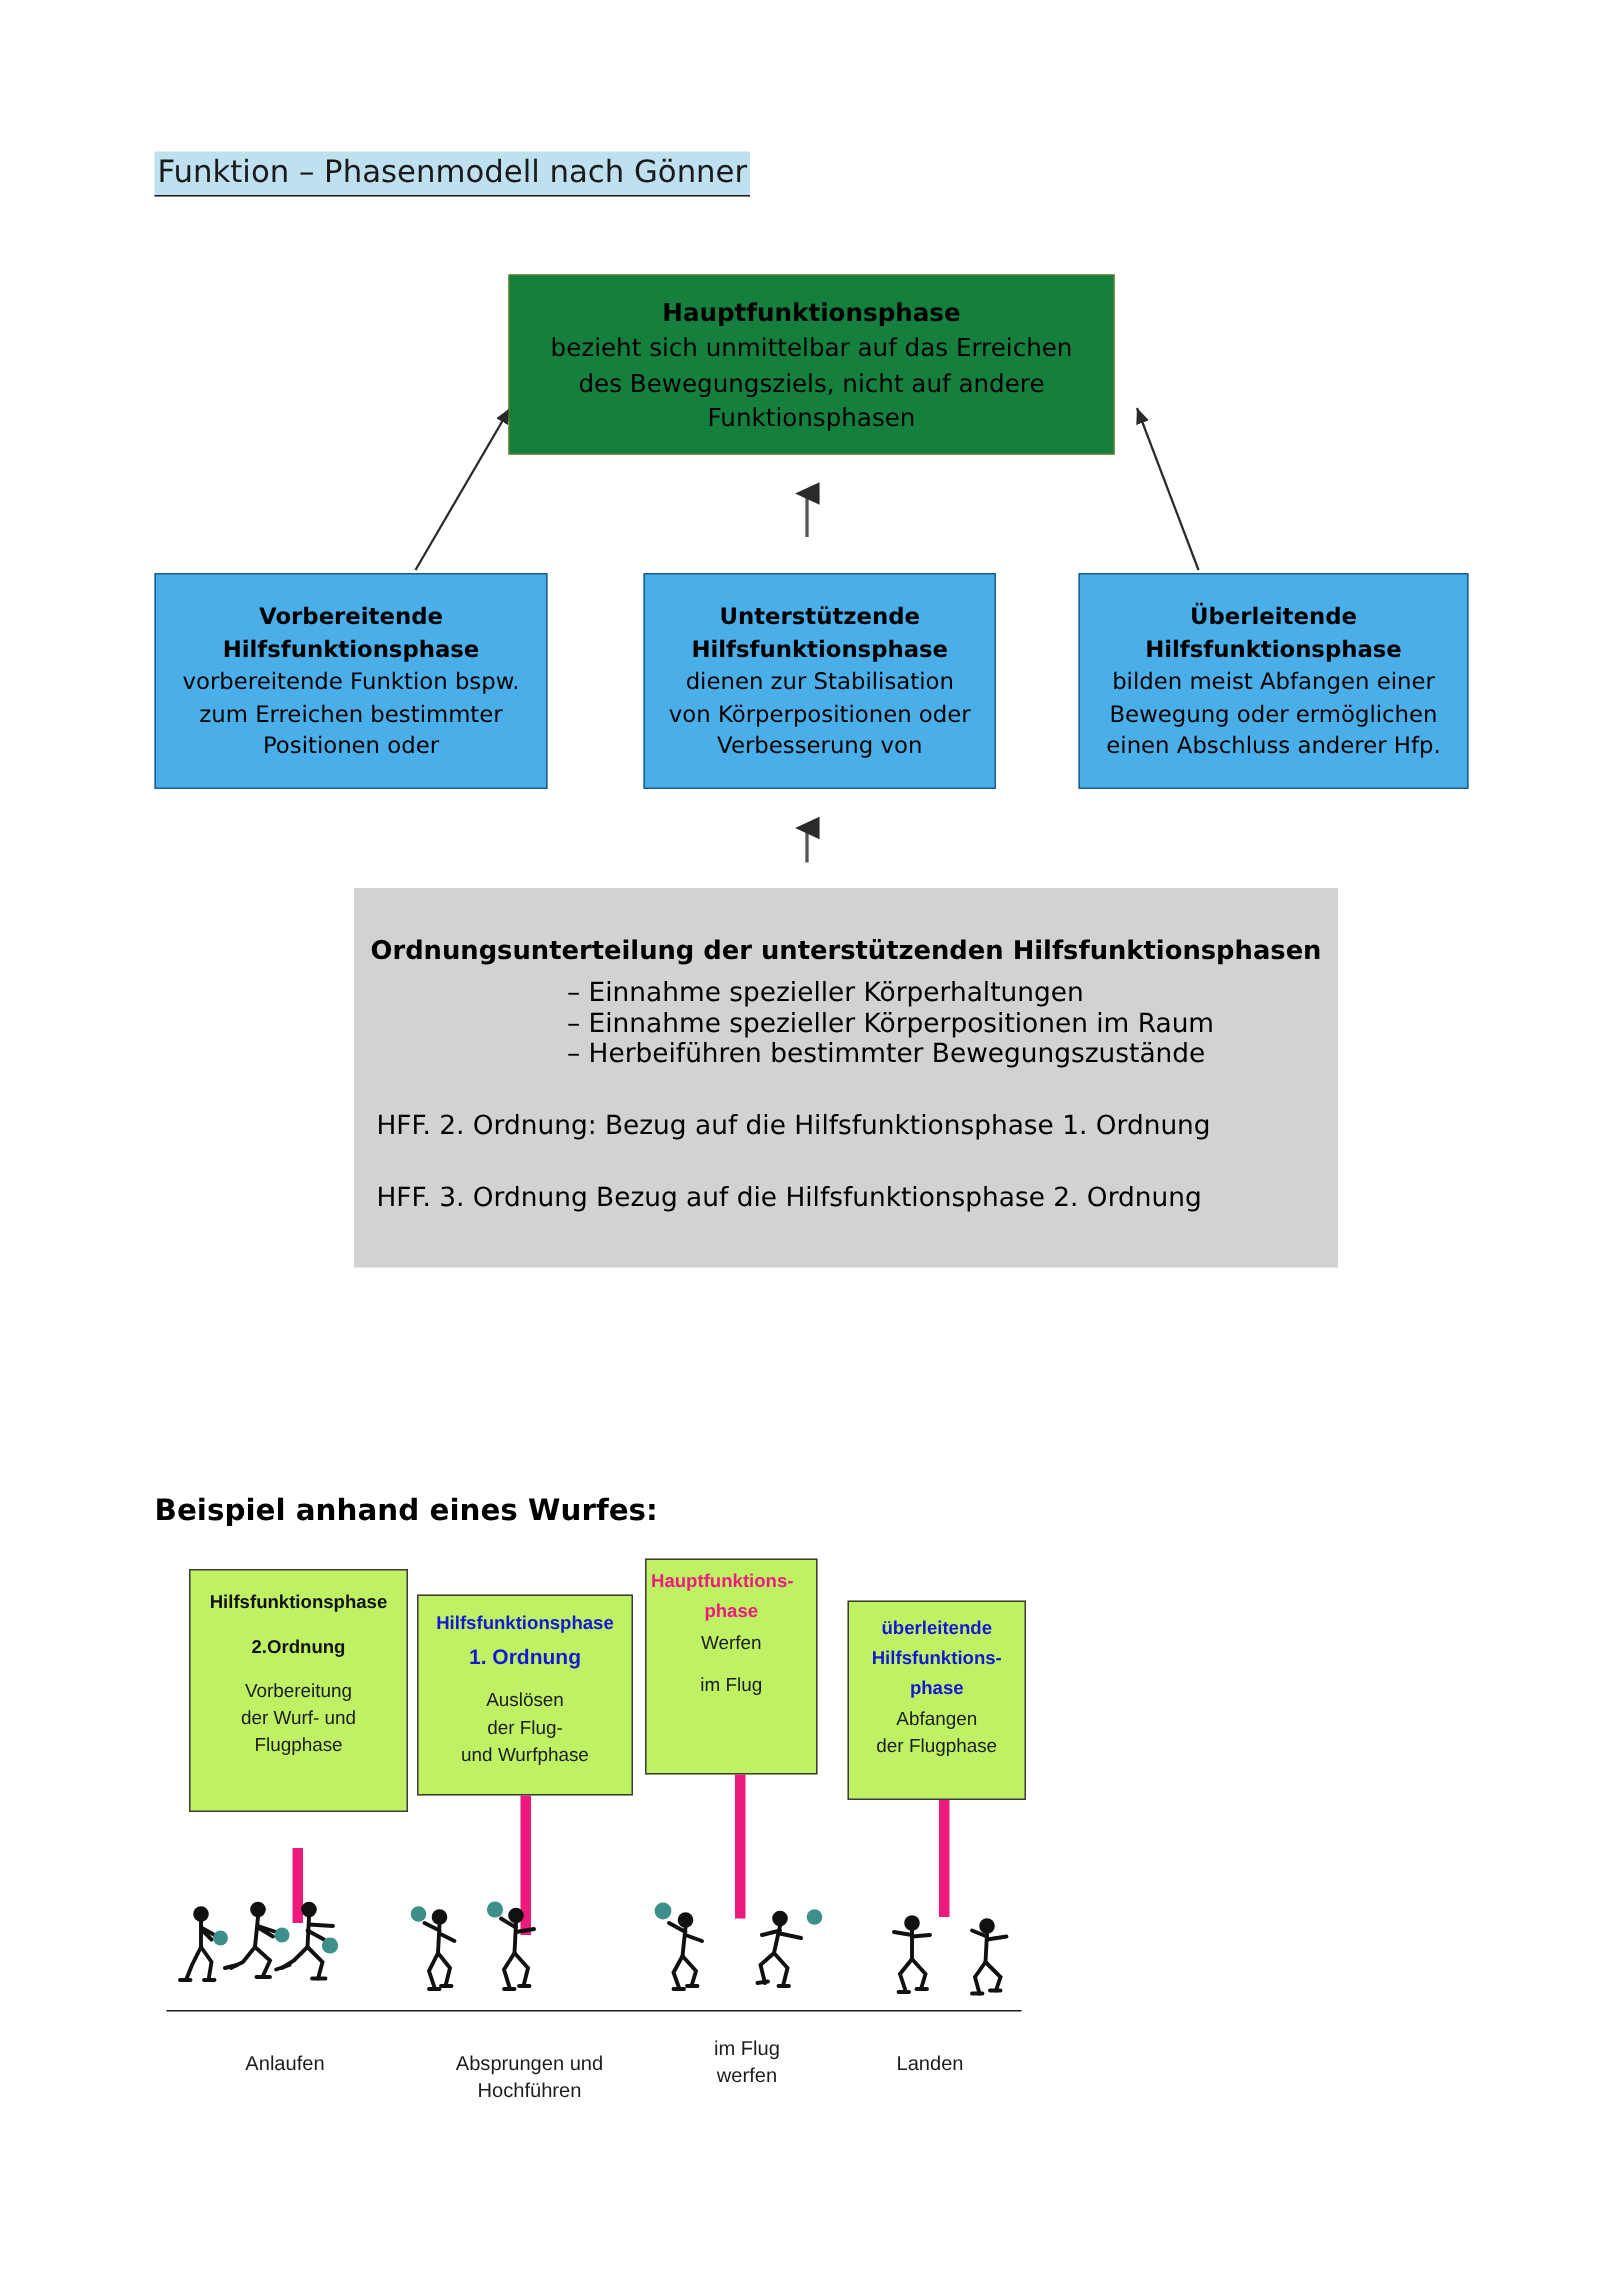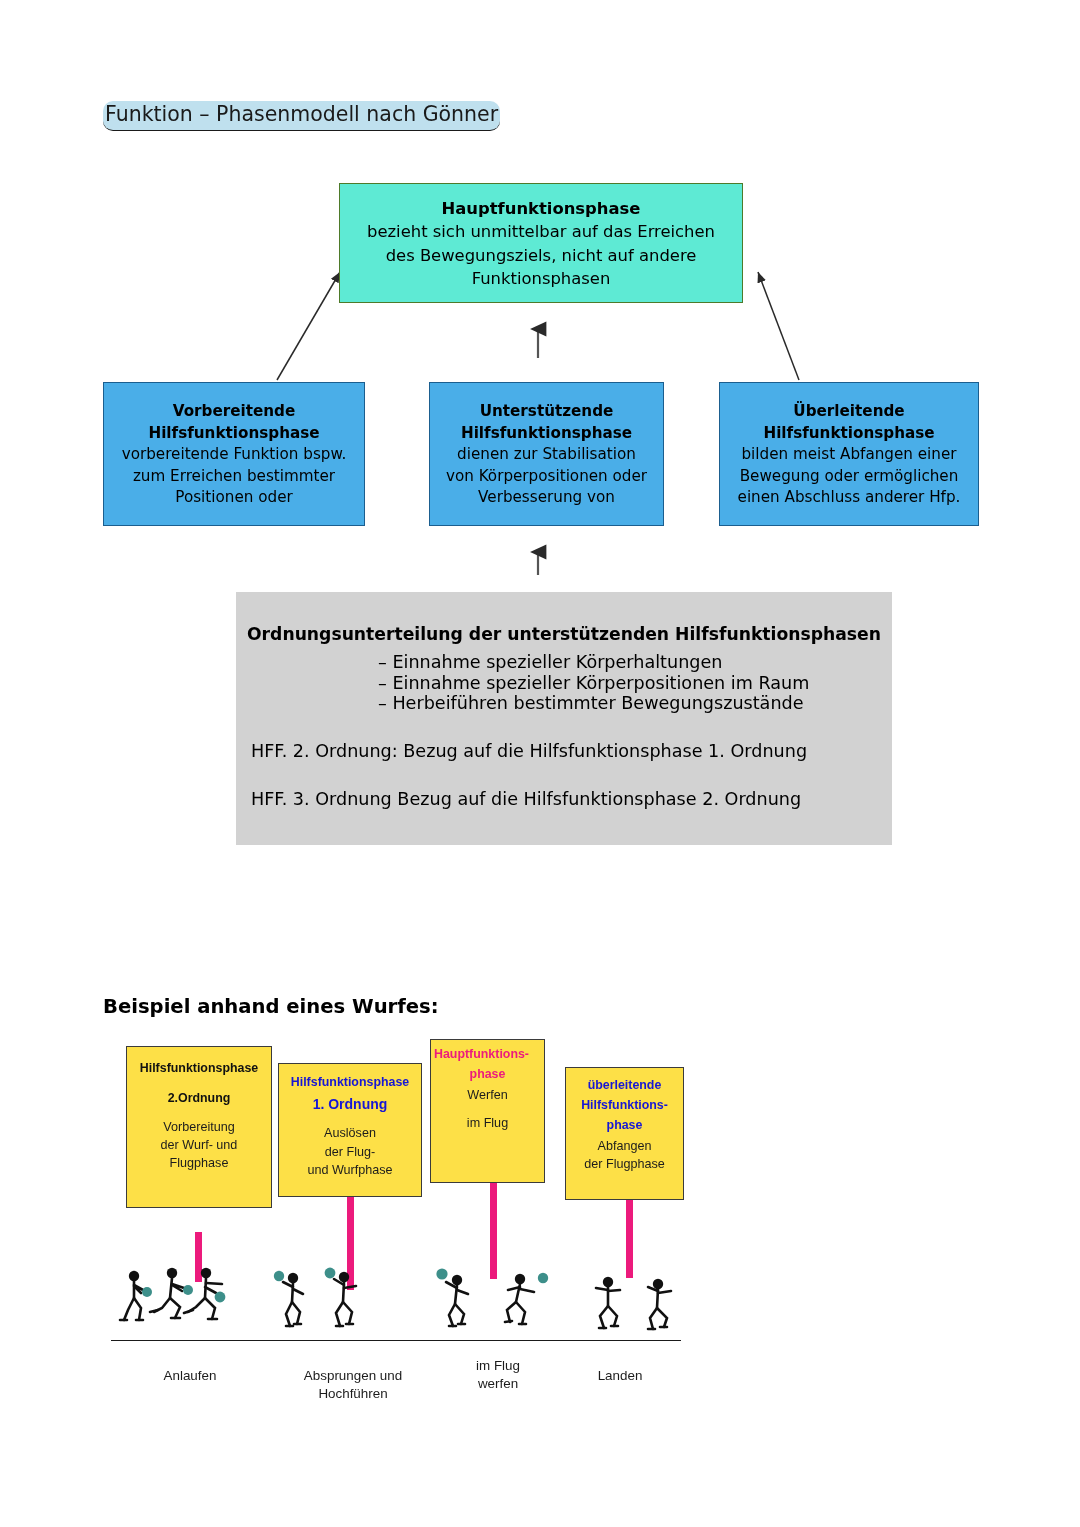--- a/index.html
+++ b/index.html
@@ -21,21 +21,20 @@
     position: absolute;
     left: 103px;
     top: 101px;
     font-size: 20.5px;
     color: #1a1a1a;
     background: #bfe0ee;
     border-bottom: 1.6px solid #1a1a1a;
     padding: 1px 2px 2px 2px;
     line-height: 1.25;
     white-space: nowrap;
-    border-radius: 10px;
   }
 
   
   #concept-diagram {
     position: absolute;
     left: 0;
     top: 0;
     width: 1080px;
     height: 900px;
   }
@@ -45,21 +44,21 @@
     box-sizing: border-box;
     text-align: center;
     line-height: 1.42;
   }
 
   #box-haupt {
     left: 339px;
     top: 183px;
     width: 404px;
     height: 120px;
-    background: #5eead4;
+    background: #15803d;
     border: 1.4px solid #4e7a2a;
     font-size: 16.4px;
     padding-top: 13px;
   }
 
   .box-blue {
     background: #4aaee8;
     border: 1.4px solid #1b5e8f;
     font-size: 15.2px;
     padding-top: 18px;
@@ -149,21 +148,21 @@
     position: absolute;
     left: 110px;
     top: 1035px;
     width: 600px;
     height: 400px;
   }
 
   .fig-box {
     position: absolute;
     box-sizing: border-box;
-    background: #fde047;
+    background: #bef264;
     border: 1.3px solid #3b3b3b;
     font-family: "Liberation Sans", sans-serif;
     font-size: 12.6px;
     line-height: 1.45;
     color: #1c1c1c;
     text-align: center;
   }
   .fig-head {
     display: block;
     font-weight: bold;

